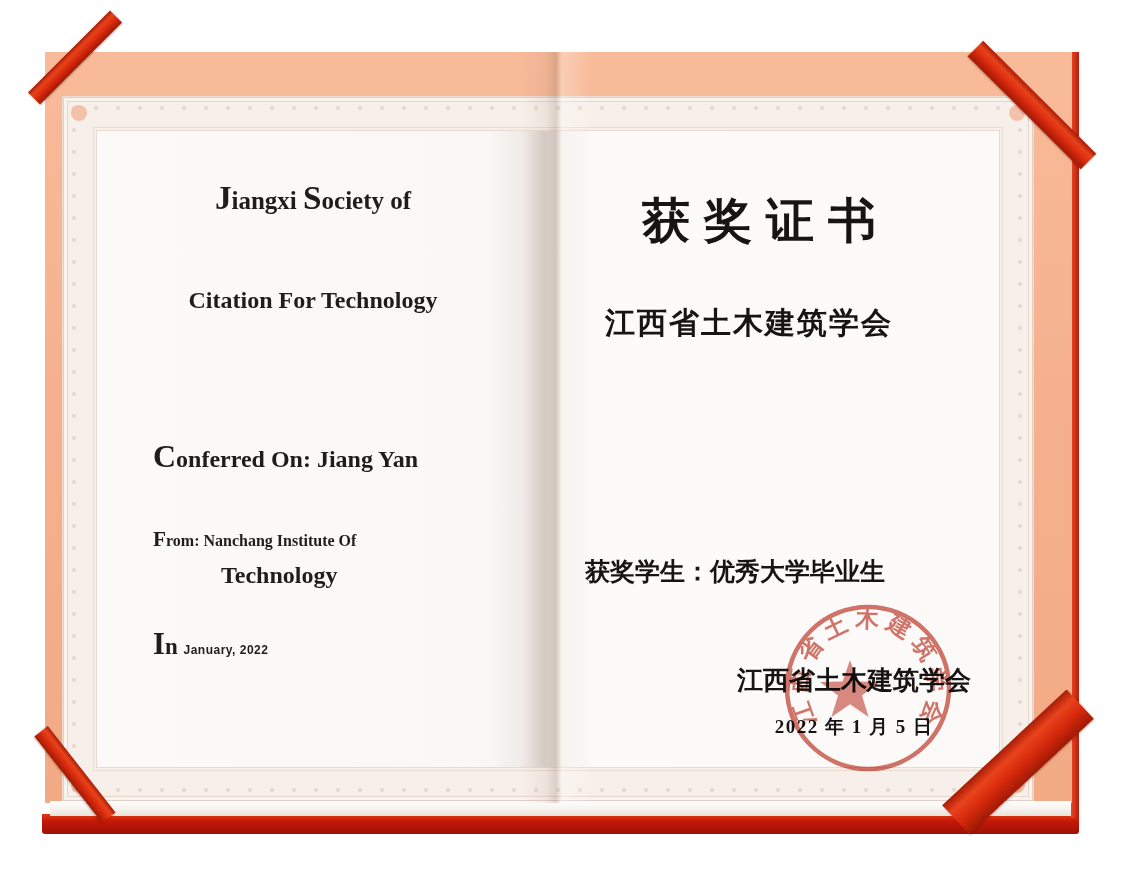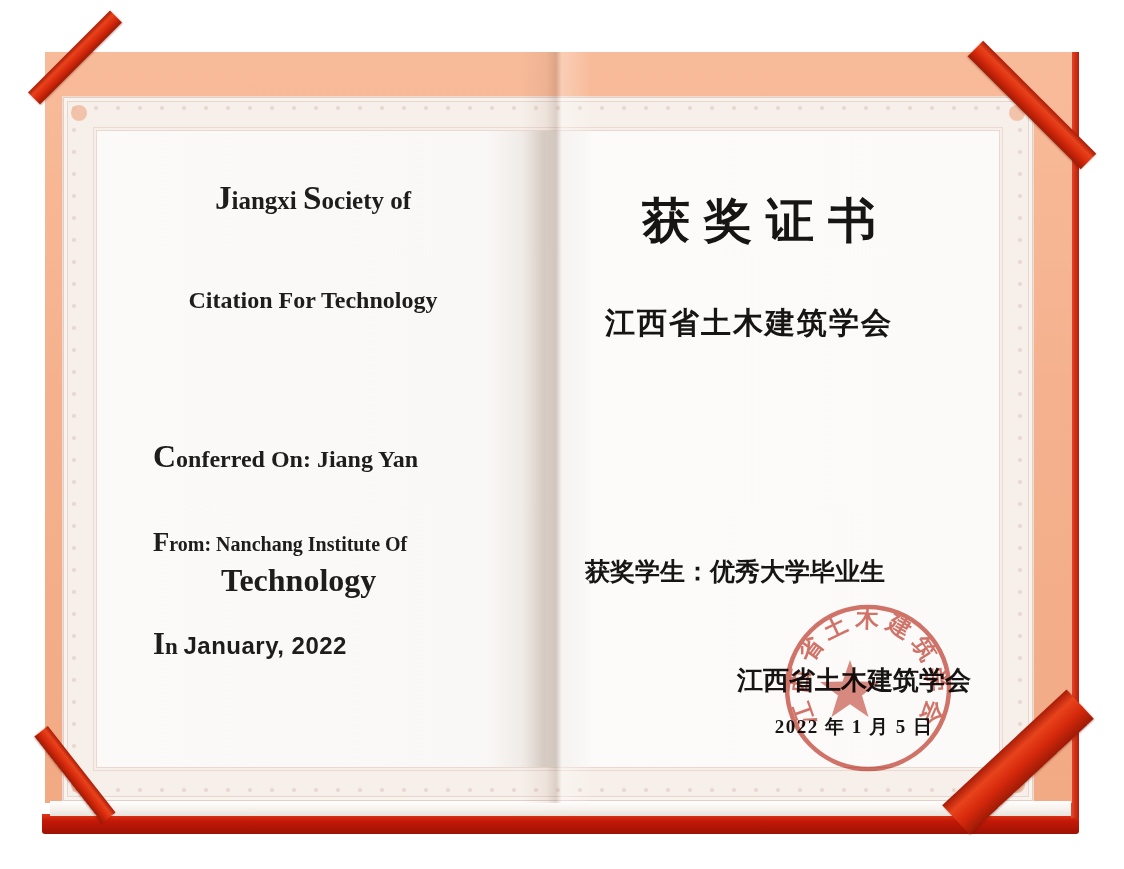--- a/index.html
+++ b/index.html
@@ -60,25 +60,25 @@
     position:absolute; left:4px; top:0; width:440px; height:100%;
     color:#1e1d1c; font-weight:bold; font-family:"Liberation Serif", serif;
   }
   .lp-line { position:absolute;text-align:right; }
   .lp-center { left:0; width:424px; text-align:center; }
   .soc1 { top:50px;  font-size:25px; }
   .soc2 { top:86px;  font-size:27px; }
   .cit1 { top:156px; font-size:24px; }
   .cit2 { top:224px; font-size:21px; }
   .conf { top:310px; left:52px; font-size:24px; }
-  .from1{ top:398px; left:52px; font-size:20px; }
-  .from2{ top:431px; left:120px; font-size:32px; }
+  .from1{ top:398px; left:52px; font-size:16px; }
+  .from2{ top:431px; left:120px; font-size:24px; }
   .issued{ top:498px; left:52px; font-size:23px; }
   .cap { font-size:1.33em; line-height:1; }
-  .date-sans { font-family:"Liberation Sans", sans-serif; font-size:24px; font-weight:bold; letter-spacing:0.5px; }
+  .date-sans { font-family:"Liberation Sans", sans-serif; font-size:12px; font-weight:bold; letter-spacing:0.5px; }
 
   
   .right-page {
     position:absolute; left:462px; top:0; width:436px; height:100%;
     color:#161514; font-family:"Liberation Sans", sans-serif; font-weight:700;
   }
   .rp-item { position:absolute; }
   .rp-title   { top:58px;  left:0; width:400px; text-align:center; font-size:48px; letter-spacing:14px; text-indent:14px; }
   .rp-society { top:172px; left:0; width:380px; text-align:center; font-size:30px; letter-spacing:2px; }
   .rp-award   { top:218px; left:0; width:380px; text-align:center; font-size:45px; letter-spacing:2px; }

